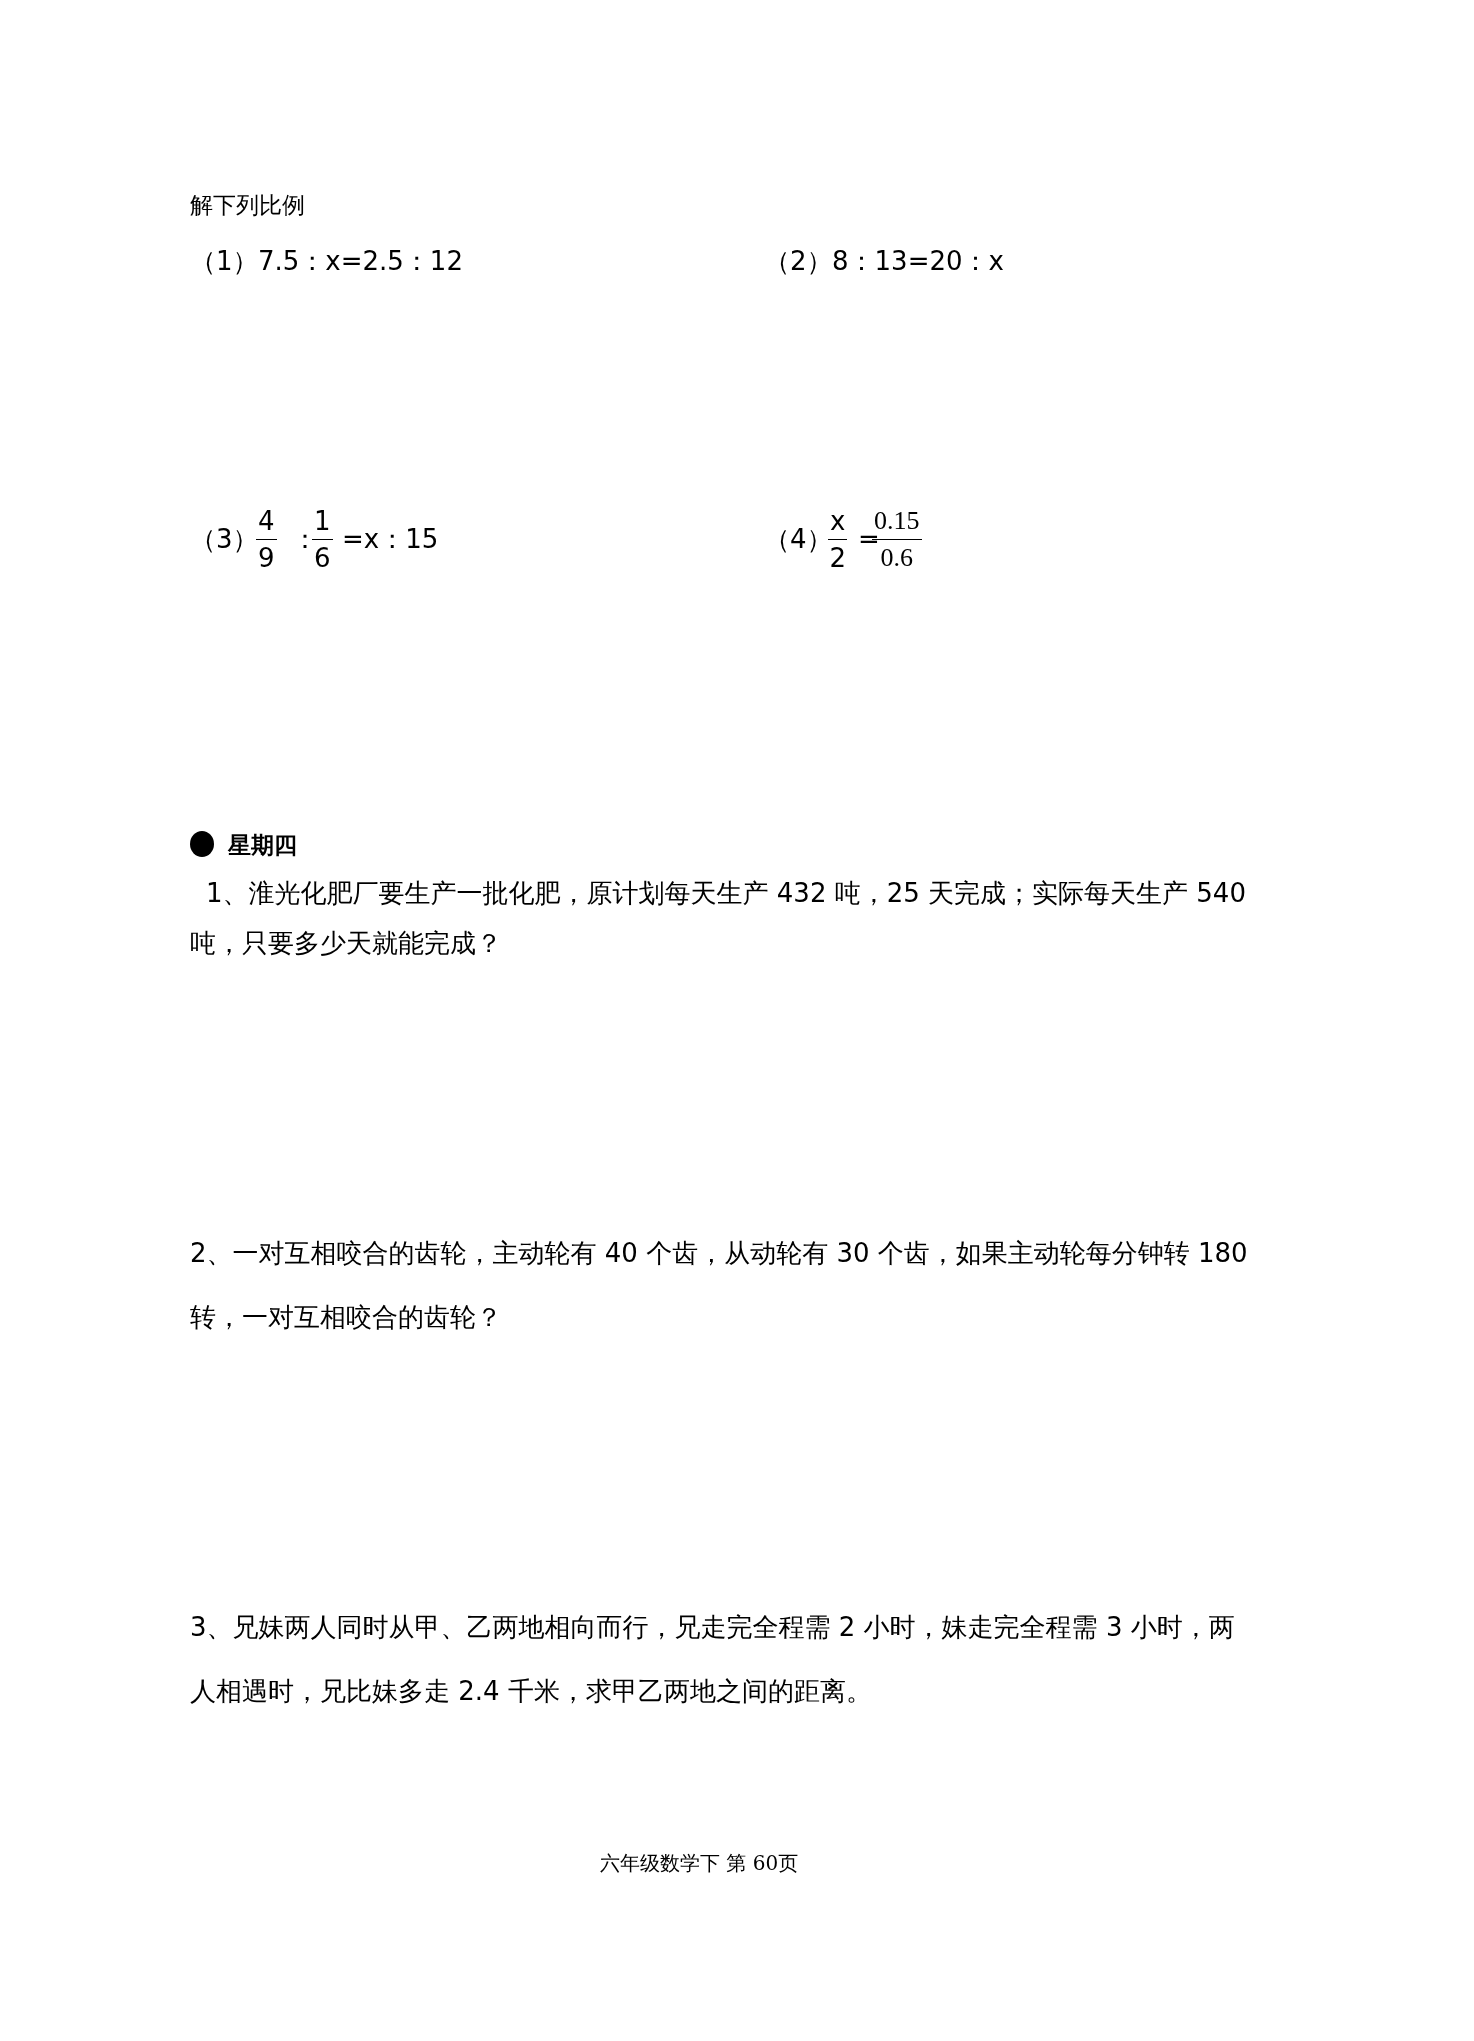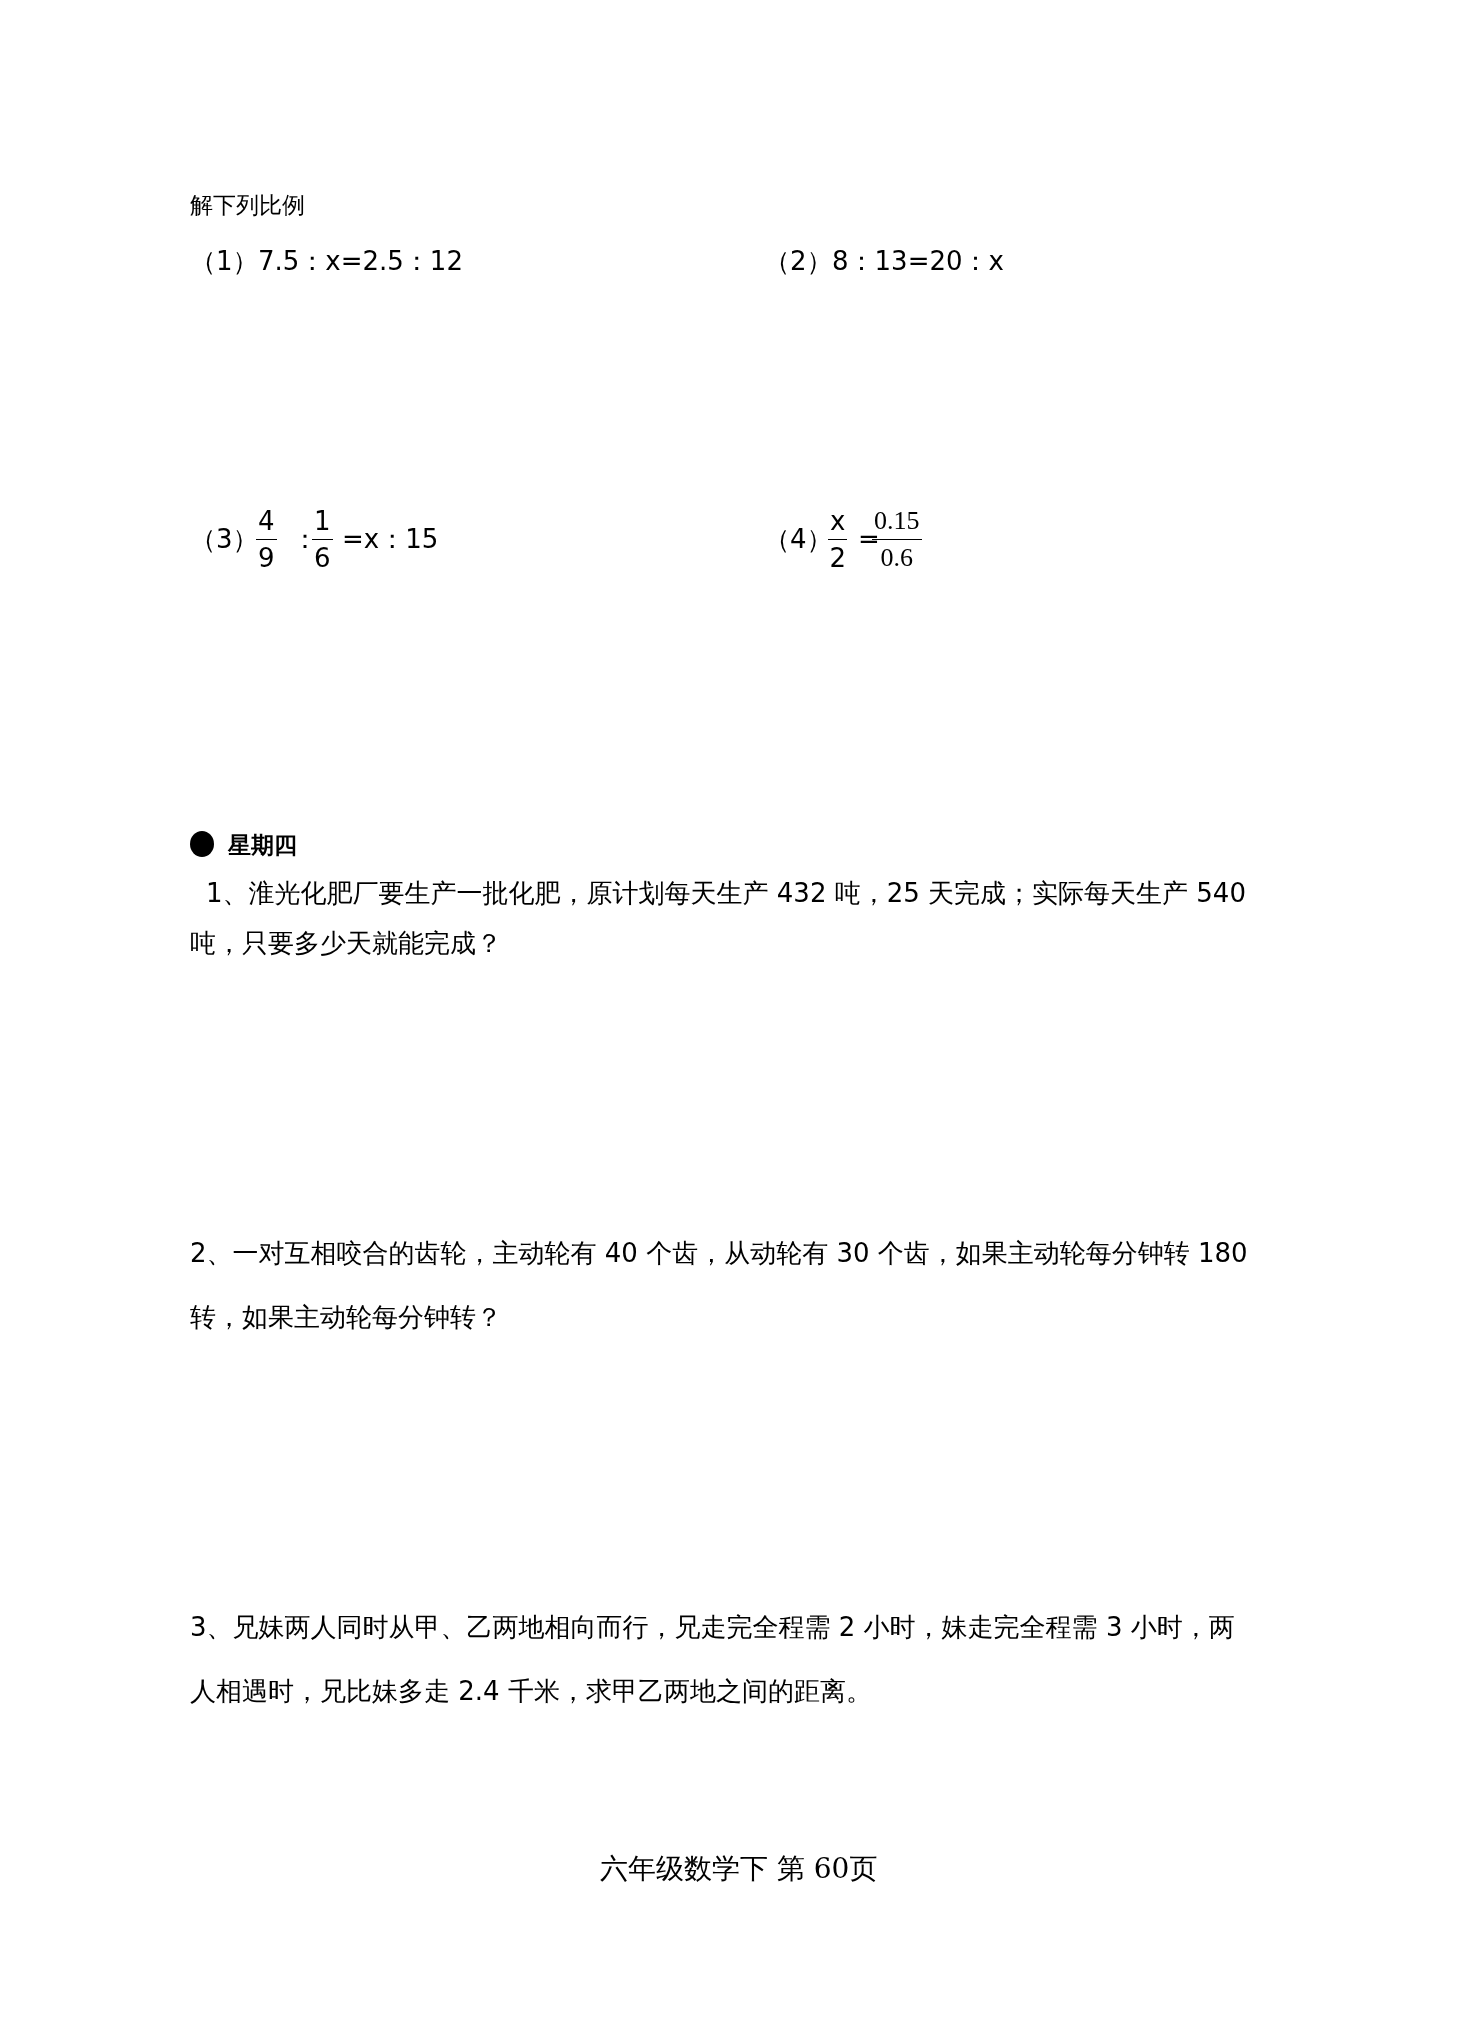--- a/index.html
+++ b/index.html
@@ -16,21 +16,21 @@
     font-size: 26px; line-height: 30px;
   }
   .frac .num { display: block; padding: 0 2px; }
   .frac .bar { display: block; border-top: 1.5px solid #000; margin: 3px 0; }
   .frac .den { display: block; }
   .bullet {
     display: inline-block; width: 24px; height: 26px; background: #000;
     border-radius: 50%; vertical-align: -4px; margin-right: 14px;
   }
   .bold { font-weight: bold; }
-  .footer { font-family: "DejaVu Serif", "Liberation Serif", serif; font-size: 28px; }
+  .footer { font-family: "DejaVu Serif", "Liberation Serif", serif; font-size: 20px; }
 </style>
 </head>
 <body>
 
 <div>
 
   <div class="abs txt heading" style="left:190px; top:190px;">解下列比例</div>
 
   <div class="abs txt" style="left:190px; top:246px;">（1）</div>
   <div class="abs txt" style="left:258px; top:246px;">7.5：x=2.5：12</div>
@@ -66,20 +66,20 @@
   </div>
 
   <div class="abs txt heading bold" style="left:190px; top:802px;margin-top:28px;">
     <span class="bullet"></span><span>星期四</span>
   </div>
 
   <div class="abs txt" style="left:206px; top:864px;margin-top:14px;">1、淮光化肥厂要生产一批化肥，原计划每天生产 432 吨，25 天完成；实际每天生产 540</div>
   <div class="abs txt" style="left:190px; top:928px;">吨，只要多少天就能完成？</div>
 
   <div class="abs txt" style="left:190px; top:1238px;">2、一对互相咬合的齿轮，主动轮有 40 个齿，从动轮有 30 个齿，如果主动轮每分钟转 180</div>
-  <div class="abs txt" style="left:190px; top:1302px;">转，如果主动轮每分钟转？</div>
+  <div class="abs txt" style="left:190px; top:1302px;">转，一对互相咬合的齿轮？</div>
 
   <div class="abs txt" style="left:190px; top:1612px;">3、兄妹两人同时从甲、乙两地相向而行，兄走完全程需 2 小时，妹走完全程需 3 小时，两</div>
   <div class="abs txt" style="left:190px; top:1676px;">人相遇时，兄比妹多走 2.4 千米，求甲乙两地之间的距离。</div>
 
   <div class="abs footer" style="left:600px; top:1850px;">六年级数学下  第 60页</div>
 
 </div>
 
 </body></html>

